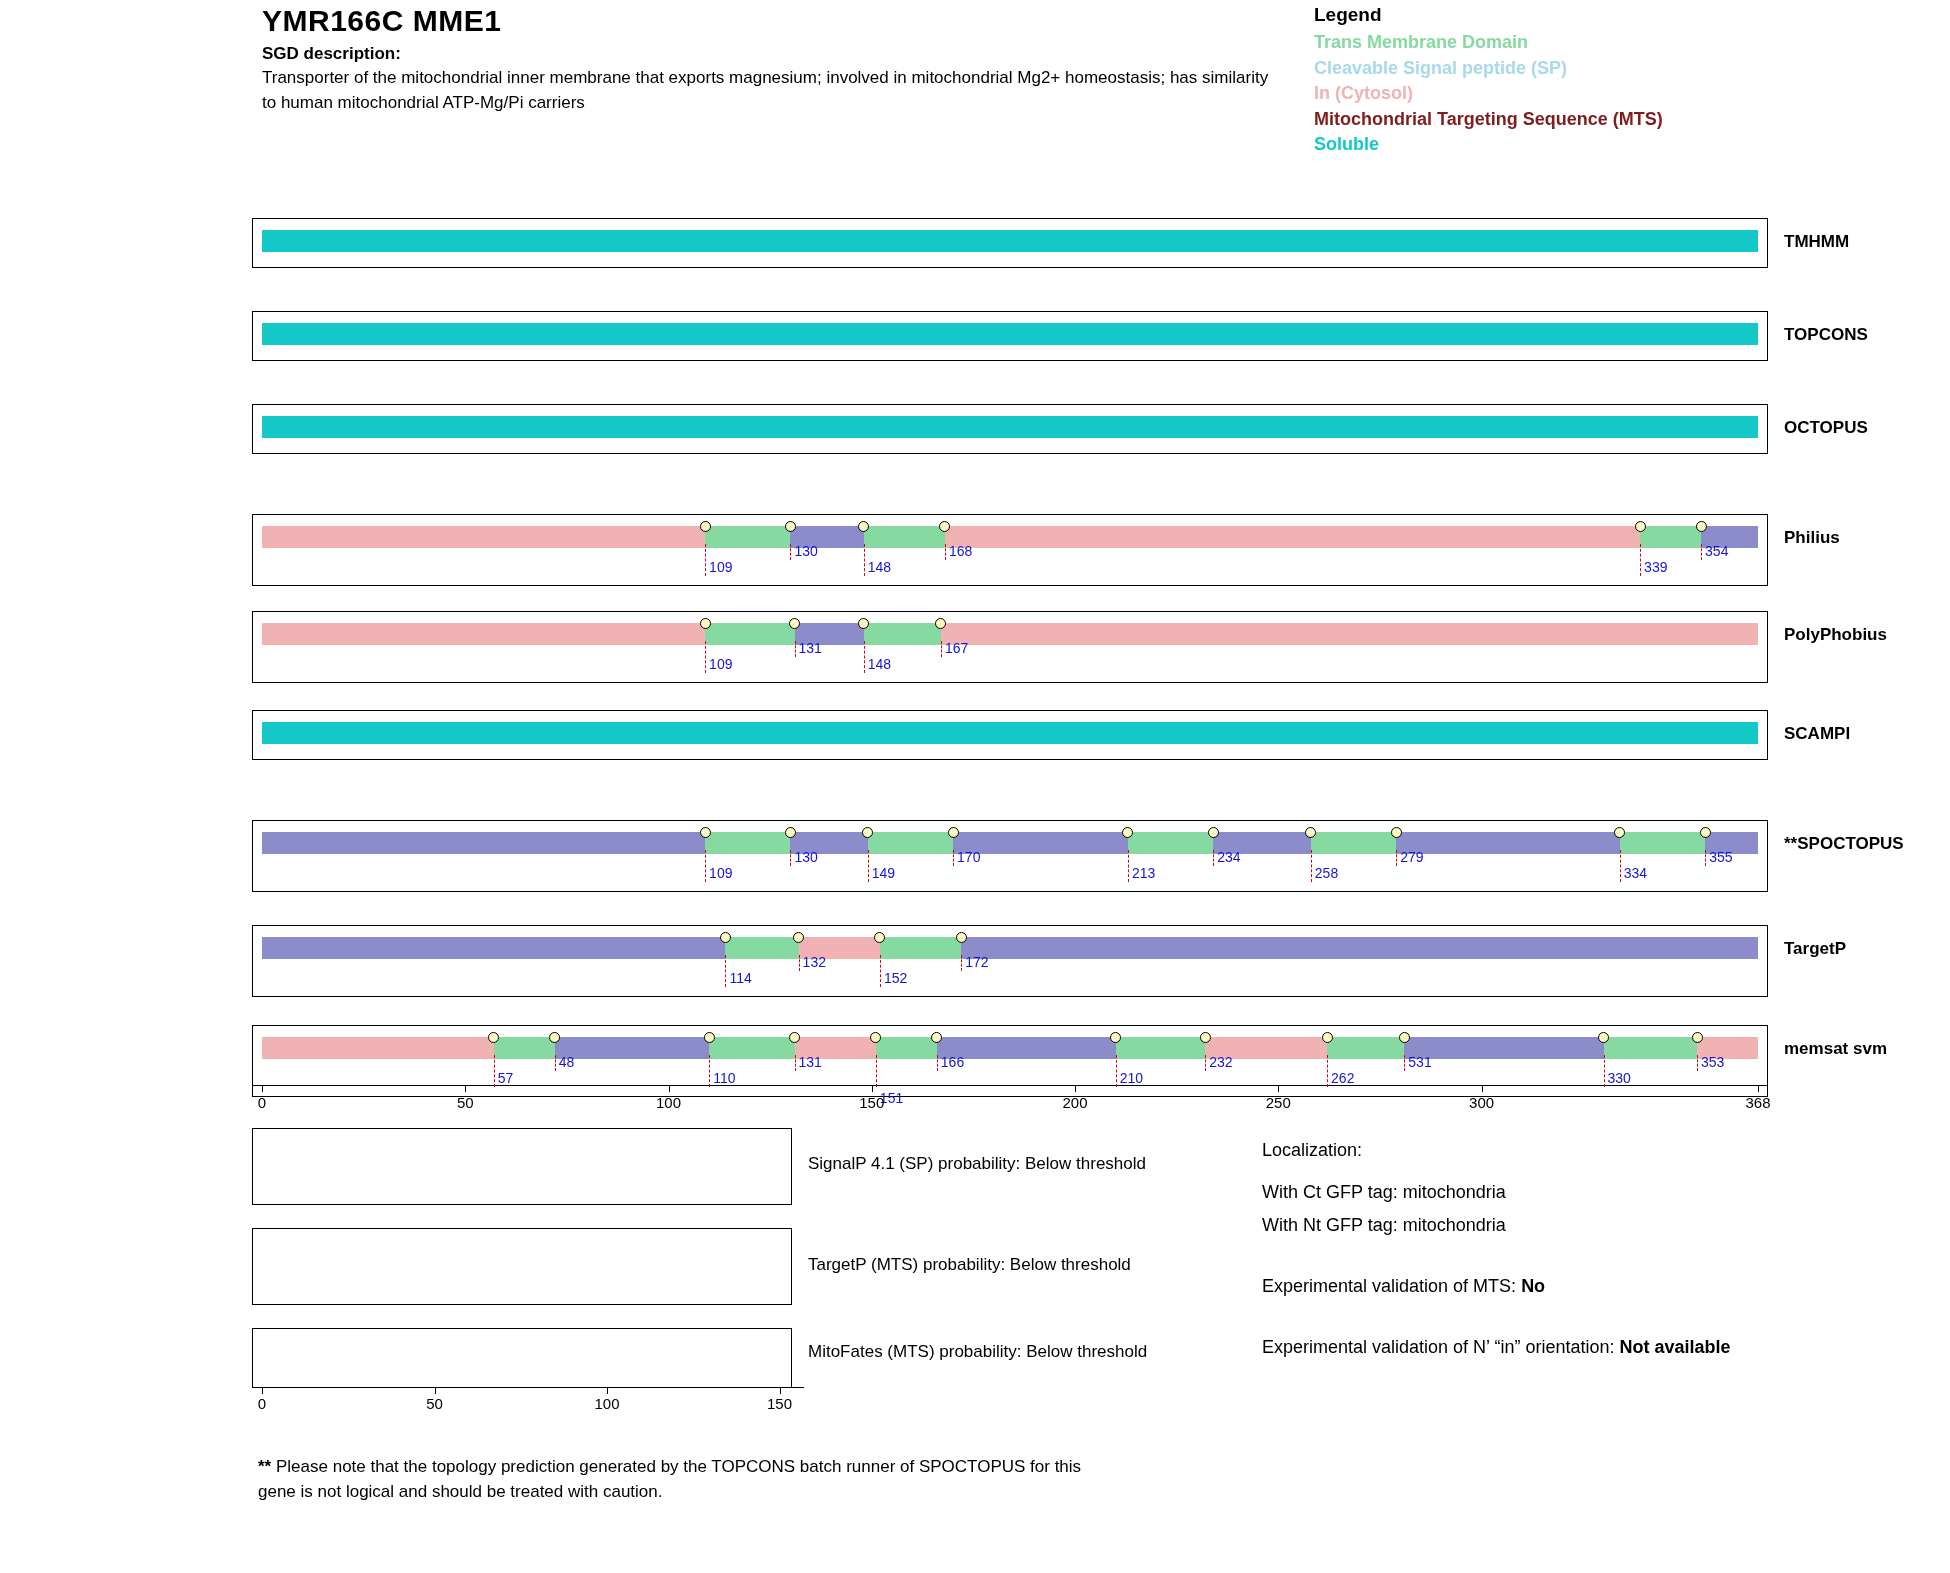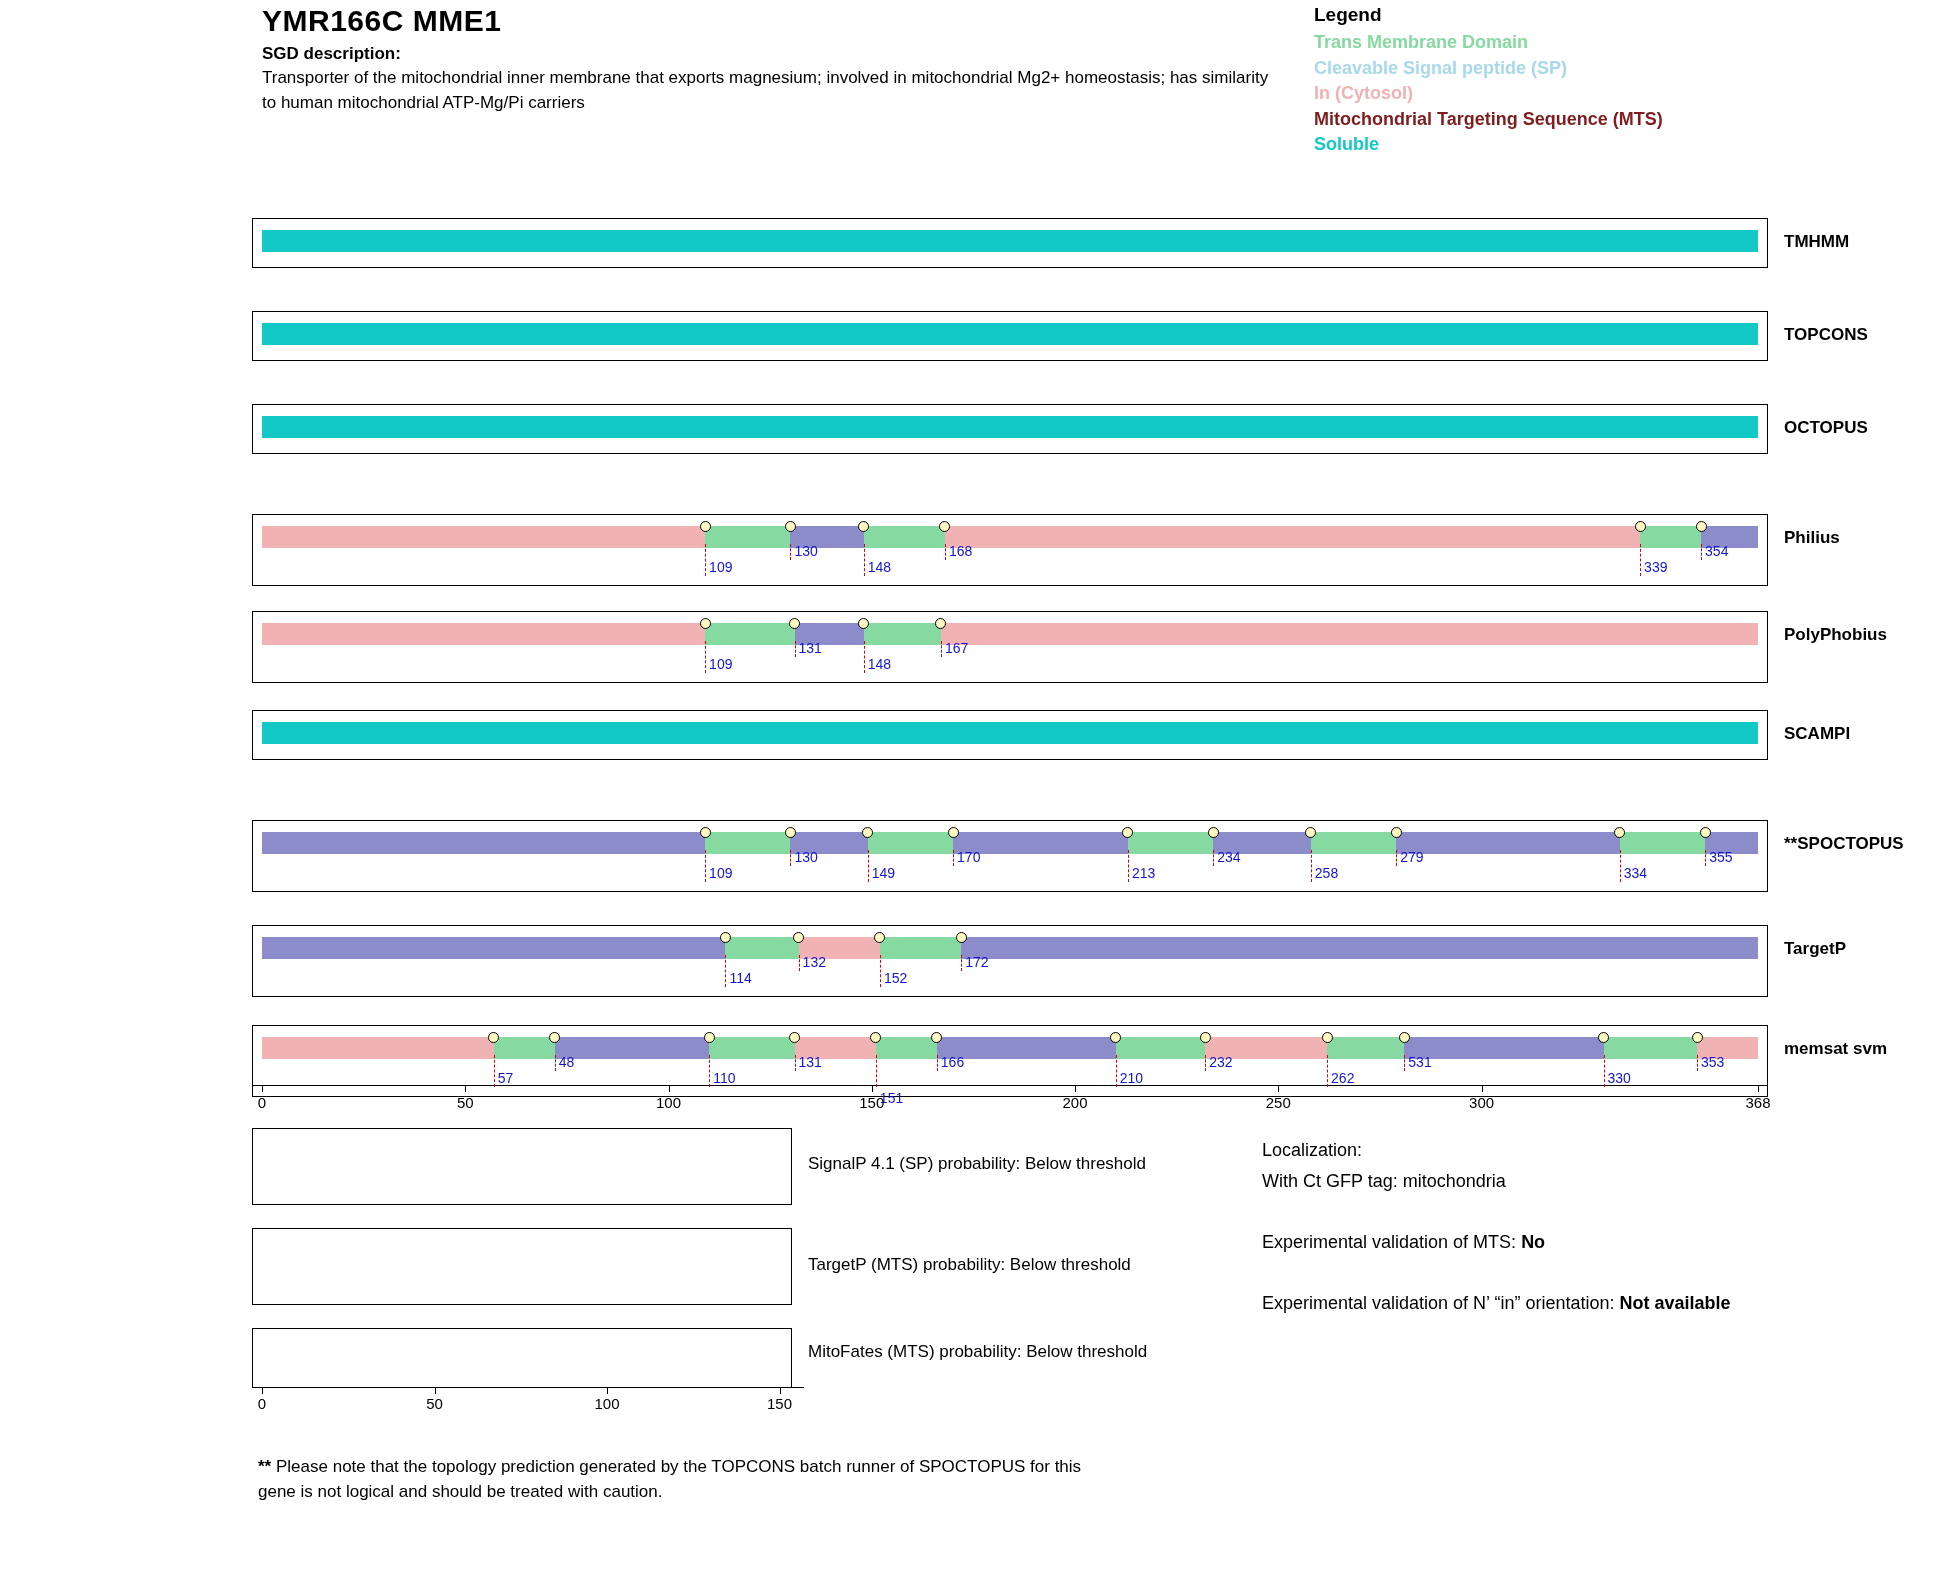--- a/index.html
+++ b/index.html
@@ -165,21 +165,21 @@
   #info {
     position: absolute;
     left: 1262px;
     top: 1137px;
     width: 640px;
     font-size: 18px;
     line-height: 1.5;
   }
   #info .info-head {
     font-weight: normal;
-    margin-bottom: 4px;
+    margin-bottom: 15px;
   }
   #info .info-line { margin-bottom: 6px; }
   #info .gap { height: 28px; }
   #info b { font-weight: bold; }
 
   
   #footnote {
     position: absolute;
     left: 258px;
     top: 1455px;
@@ -419,20 +419,21 @@
     <div class="tick-lbl" style="left: 182.5px;">50</div>
     <div class="tick" style="left: 355px;"></div>
     <div class="tick-lbl" style="left: 355px;">100</div>
     <div class="tick" style="left: 527.5px;"></div>
     <div class="tick-lbl" style="left: 527.5px;">150</div>
   </div>
 
 <div id="info">
   <div class="info-head">Localization:</div>
   <div class="info-line">With Ct GFP tag: mitochondria</div>
+  <div class="info-line">With Nt GFP tag: mitochondria</div>
   <div class="gap"></div>
   <div class="info-line">
     <span>Experimental validation of MTS: </span><b>No</b>
   </div>
   <div class="gap"></div>
   <div class="info-line">
     <span>Experimental validation of N’ “in” orientation: </span><b>Not available</b>
   </div>
 </div>
 

